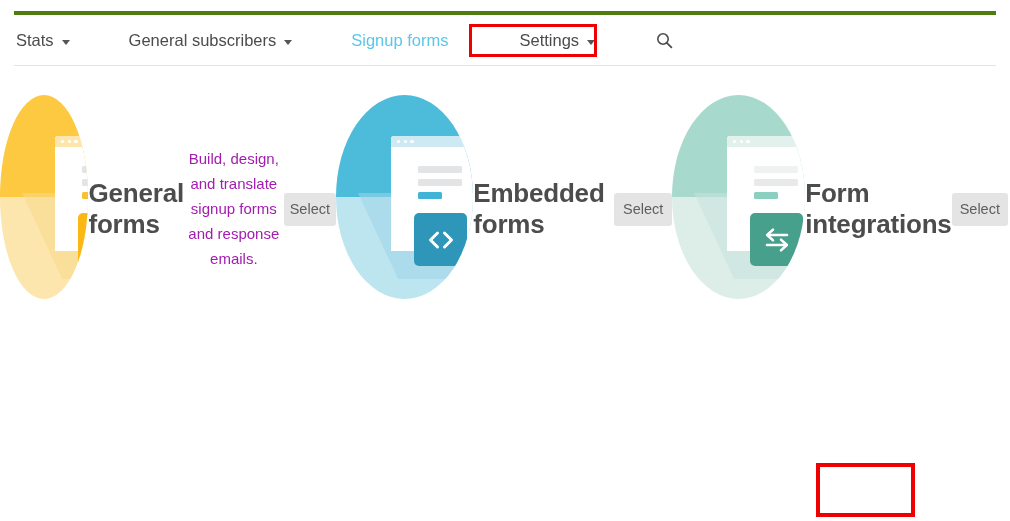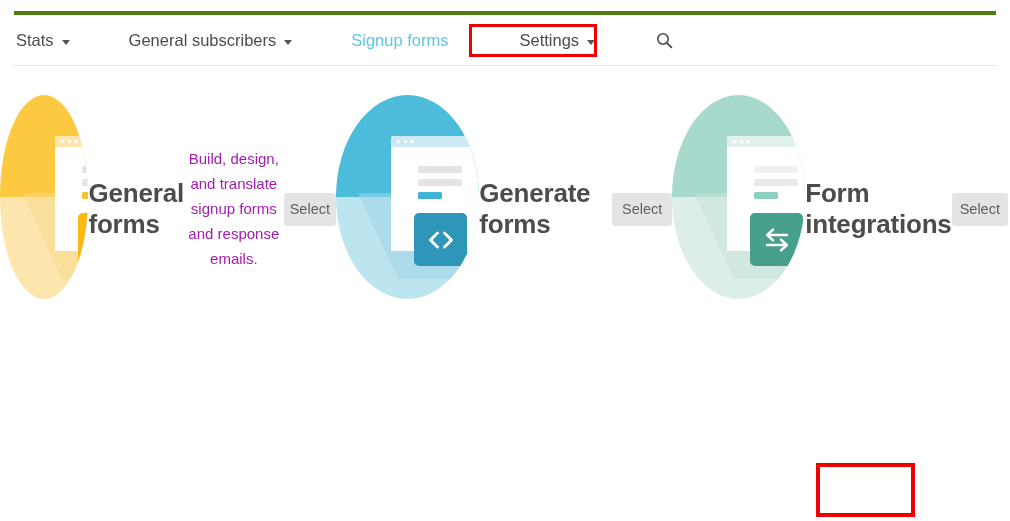--- a/index.html
+++ b/index.html
@@ -294,21 +294,21 @@
         <span>
           <svg width="32" height="28" viewBox="0 0 32 28">
             <g fill="none" stroke="#ffffff" stroke-width="3" stroke-linecap="round" stroke-linejoin="round">
               <polyline points="12.5,7 5.5,14 12.5,21"></polyline>
               <polyline points="19.5,7 26.5,14 19.5,21"></polyline>
             </g>
           </svg>
         </span>
       </div>
     </div>
-    <div class="card-title">Generate forms</div>
+    <div class="card-title">Embedded forms</div>
     <button class="select-btn">Select</button>
   </div>
 
   <div class="card">
     <div class="illus">
       <div class="circle-top" style="background:#a8d9cd"></div>
       <div class="circle-bottom" style="background:#ddeee9"></div>
       <div class="shadow" style="background:#c6e3dc"></div>
       <div class="doc">
         <div class="doc-bar" style="background:#e3f1ed">

